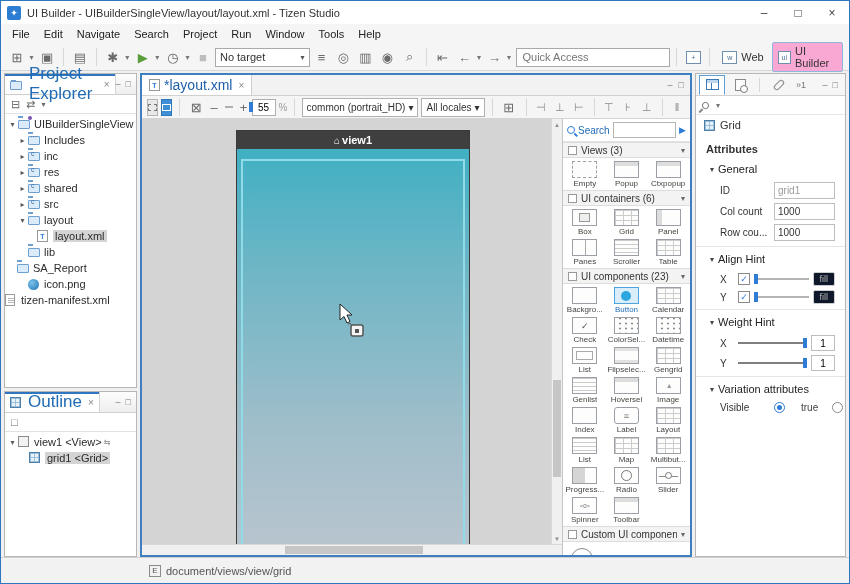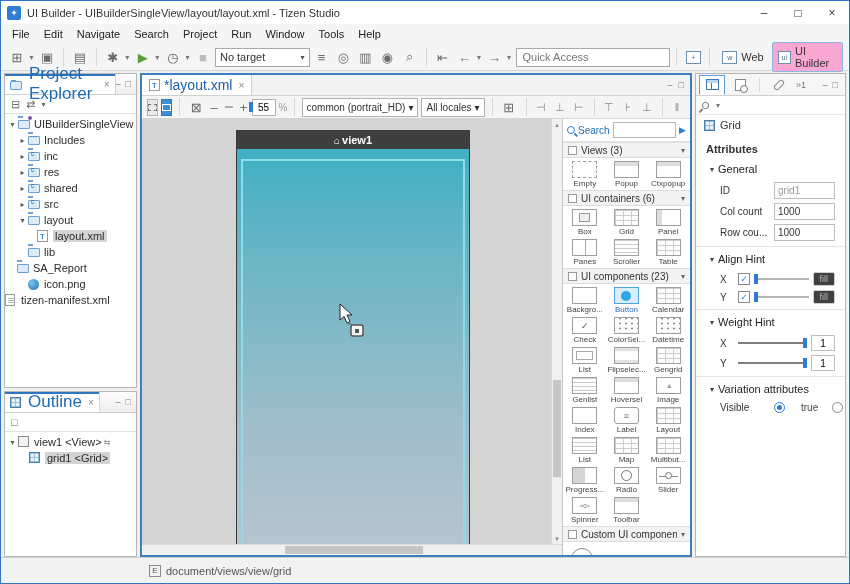--- a/index.html
+++ b/index.html
@@ -164,21 +164,21 @@
   .arow { display:flex; align-items:center; margin:4px 10px 4px 24px; gap:4px; }
   .alab { width:50px; font-size:10px; color:#333; flex:0 0 auto; white-space:nowrap; overflow:hidden; }
   .alab.short { width:14px; }
   .ainput { flex:1; min-width:0; height:17px; border:1px solid #bdbdbd; font-size:10px; padding:0 3px; font-family:"Liberation Sans",sans-serif; color:#333; }
   .ainput.gray { color:#9a9a9a; }
   .cb { width:12px; height:12px; border:1px solid #8a8a8a; background:#fff; display:flex; align-items:center; justify-content:center; font-size:9px; color:#2e7cd6; flex:0 0 auto; }
   .hslider { flex:1; height:12px; position:relative; }
   .hslider .trk { position:absolute; left:0; right:0; top:5px; height:2px; background:#b5b5b5; }
   .hslider .thm { position:absolute; top:1px; width:4px; height:10px; background:#2e7cd6; }
   .thm.left { left:0; } .thm.right { right:0; }
-  .fillbtn { border:1px solid #cdcdcd; background:#404040; color:#b5b5b5; font-size:9px; padding:1px 6px; border-radius:2px; flex:0 0 auto; }
+  .fillbtn { border:1px solid #cdcdcd; background:#0f172a; color:#b5b5b5; font-size:9px; padding:1px 6px; border-radius:2px; flex:0 0 auto; }
   .numbox { width:24px; height:16px; border:1px solid #bdbdbd; text-align:center; font-size:10px; font-family:"Liberation Sans",sans-serif; flex:0 0 auto; }
   .rad { display:flex; align-items:flex-end; gap:16px; margin-right:10px; }
   .radc { width:11px; height:11px; border:1px solid #8a8a8a; border-radius:50%; background:#fff; position:relative; }
   .radc.on { border-color:#2e7cd6; }
   .radc.on::after { content:""; position:absolute; inset:2px; background:#2e7cd6; border-radius:50%; }
   .radl { font-size:10px; color:#444; }
 
   
   .statusbar { height:26px; background:#f2f2f2; border-top:1px solid #cfcfcf; display:flex; align-items:center; padding-left:148px; gap:5px; flex:0 0 auto; }
   .e-ico { width:12px; height:12px; border:1px solid #8a8a8a; font-size:8px; color:#555; display:flex; align-items:center; justify-content:center; }

